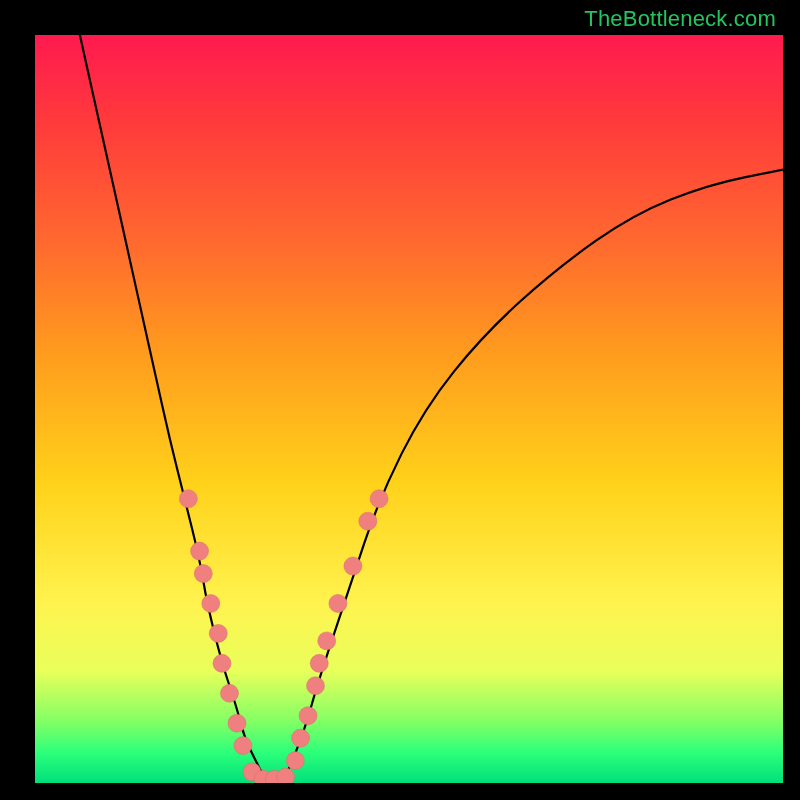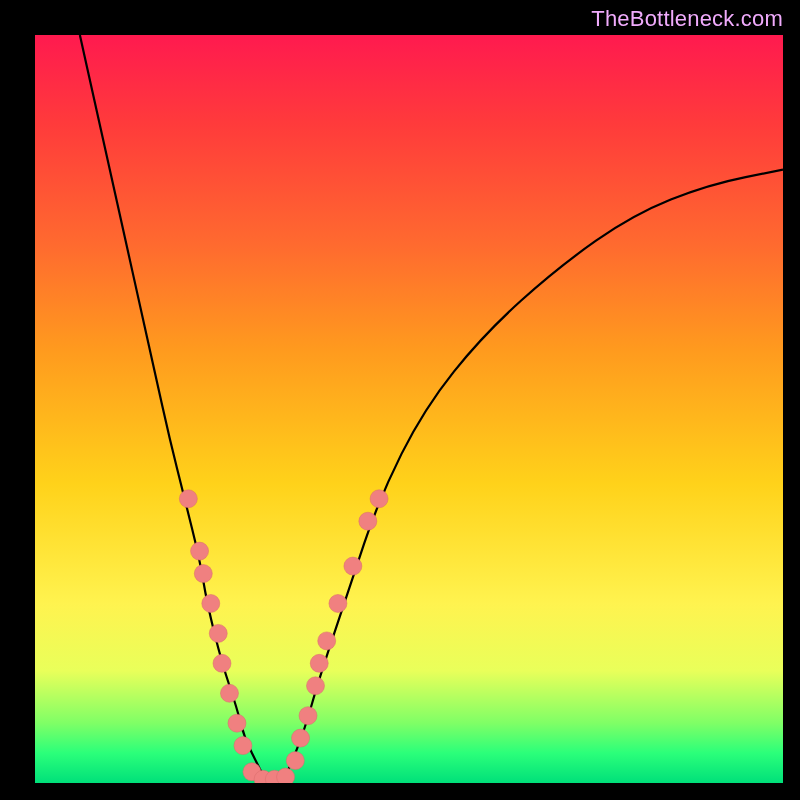--- a/index.html
+++ b/index.html
@@ -40,22 +40,22 @@
   svg.curve {
     position: absolute;
     left: 0;
     top: 0;
     width: 748px;
     height: 748px;
   }
   .watermark {
     position: absolute;
     top: 6px;
-    right: 17px;
-    color: #f0abfc;
+    right: 24px;
+    color: #22c55e;
     font-size: 22px;
     font-weight: 400;
     letter-spacing: 0.2px;
   }
 </style>
 </head>
 <body>
 
 <div class="stage">
   <div class="plot">

